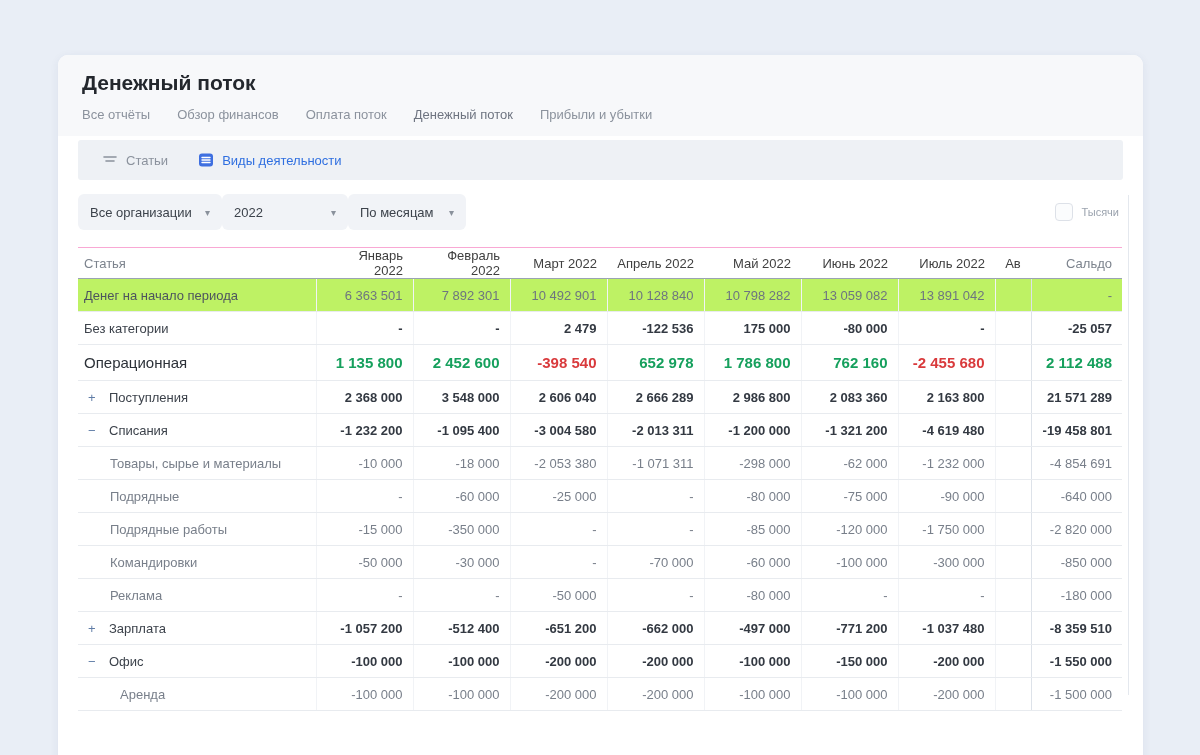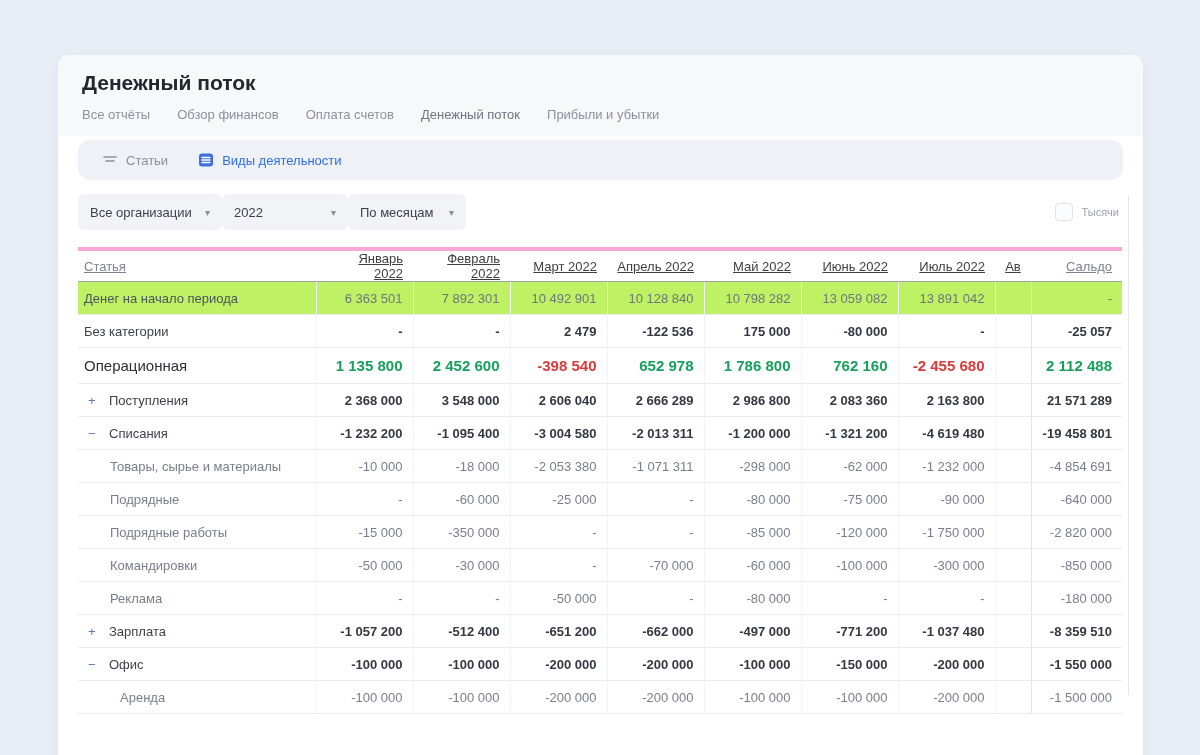--- a/index.html
+++ b/index.html
@@ -14,21 +14,21 @@
     background:#ffffff; border-radius:10px; overflow:hidden;
     box-shadow:0 2px 10px rgba(45,62,98,.07);
   }
   .card-head { background:#f7f8fa; padding:15px 24px 13px; }
   .page-title { font-size:21px; line-height:26px; font-weight:600; color:#23272d; }
   .report-nav { display:flex; gap:27px; margin-top:11px; font-size:13px; line-height:16px; color:#8b929d; }
   .report-nav span { cursor:pointer; white-space:nowrap; }
   .report-nav span.active { color:#6e7480; }
 
   .strip {
-    margin:4px 20px 0; background:#eef1f5; border-radius:12px; height:40px;
+    margin:4px 20px 0; background:#eef1f5; border-radius:3px; height:40px;
     display:flex; align-items:center; gap:30px; padding:0 24px; box-sizing:border-box;
   }
   .view-tab { display:flex; align-items:center; gap:8px; font-size:13px; cursor:pointer; }
   .view-tab .lbl { color:#8b929d; }
   .view-tab.active .lbl { color:#2f6fe0; font-weight:400; }
   .icon-lines svg, .icon-stack svg { display:block; }
 
   .filters { margin:14px 20px 0; display:flex; align-items:center; height:36px; }
   .select {
     background:#f1f3f7; border-radius:6px; height:36px; display:flex; align-items:center;
@@ -39,21 +39,21 @@
   .sel-org { width:144px; } .sel-year { width:126px; } .sel-period { width:118px; }
   .thousands { margin-left:auto; display:flex; align-items:center; gap:9px; padding-right:4px; }
   .checkbox { width:16px; height:16px; border:1px solid #dde1e8; border-radius:4px; background:#fbfcfd; cursor:pointer; }
   .thousands .lbl { font-size:11px; color:#9ba3ae; }
 
   .right-divider { position:absolute; left:1070px; top:140px; height:500px; width:1px; background:#e4e8ee; }
 
   .table-wrap { margin:17px 20px 0; }
   table { width:1044px; table-layout:fixed; border-collapse:collapse; font-variant-numeric:tabular-nums; }
   th { font-weight:400; font-size:13px; height:30px; padding:0 10px;
-       border-top:4px solid #f9a8d4; border-bottom:1px solid #9aa4b2;text-decoration:underline; }
+       border-top:1px solid #f9a8d4; border-bottom:1px solid #9aa4b2; }
   th.c-label { text-align:left; color:#7c838d; padding-left:6px; }
   th.c-val { text-align:right; }
   th.c-month { color:#404040; cursor:pointer; }
   th.c-aug { text-align:center; padding:0 2px; overflow:hidden; }
   th.c-saldo-h { color:#7c838d; }
 
   td { font-size:13px; height:32px; padding:0 10px; color:#3a4048;
        border-bottom:1px solid #e8ebef; white-space:nowrap; overflow:hidden; }
   td.c-label { text-align:left; padding-right:6px; }
   td.c-val { text-align:right; border-left:1px solid #f1f3f6; }
@@ -86,21 +86,21 @@
 </head>
 <body>
 
 <div class="card">
 
   <div class="card-head">
     <div class="page-title">Денежный поток</div>
     <div class="report-nav">
         <span class="">Все отчёты</span>
         <span class="">Обзор финансов</span>
-        <span class="">Оплата счетов</span>
+        <span class="">Оплата поток</span>
         <span class="active">Денежный поток</span>
         <span class="">Прибыли и убытки</span>
       </div>
   </div>
 
   <div class="strip">
     <div class="view-tab">
       <span class="icon-lines">
         <svg width="16" height="14" viewBox="0 0 16 14" fill="none">
           <path d="M2 4h12M4 8h8" stroke="#8a919c" stroke-width="1.6" stroke-linecap="round"></path>

